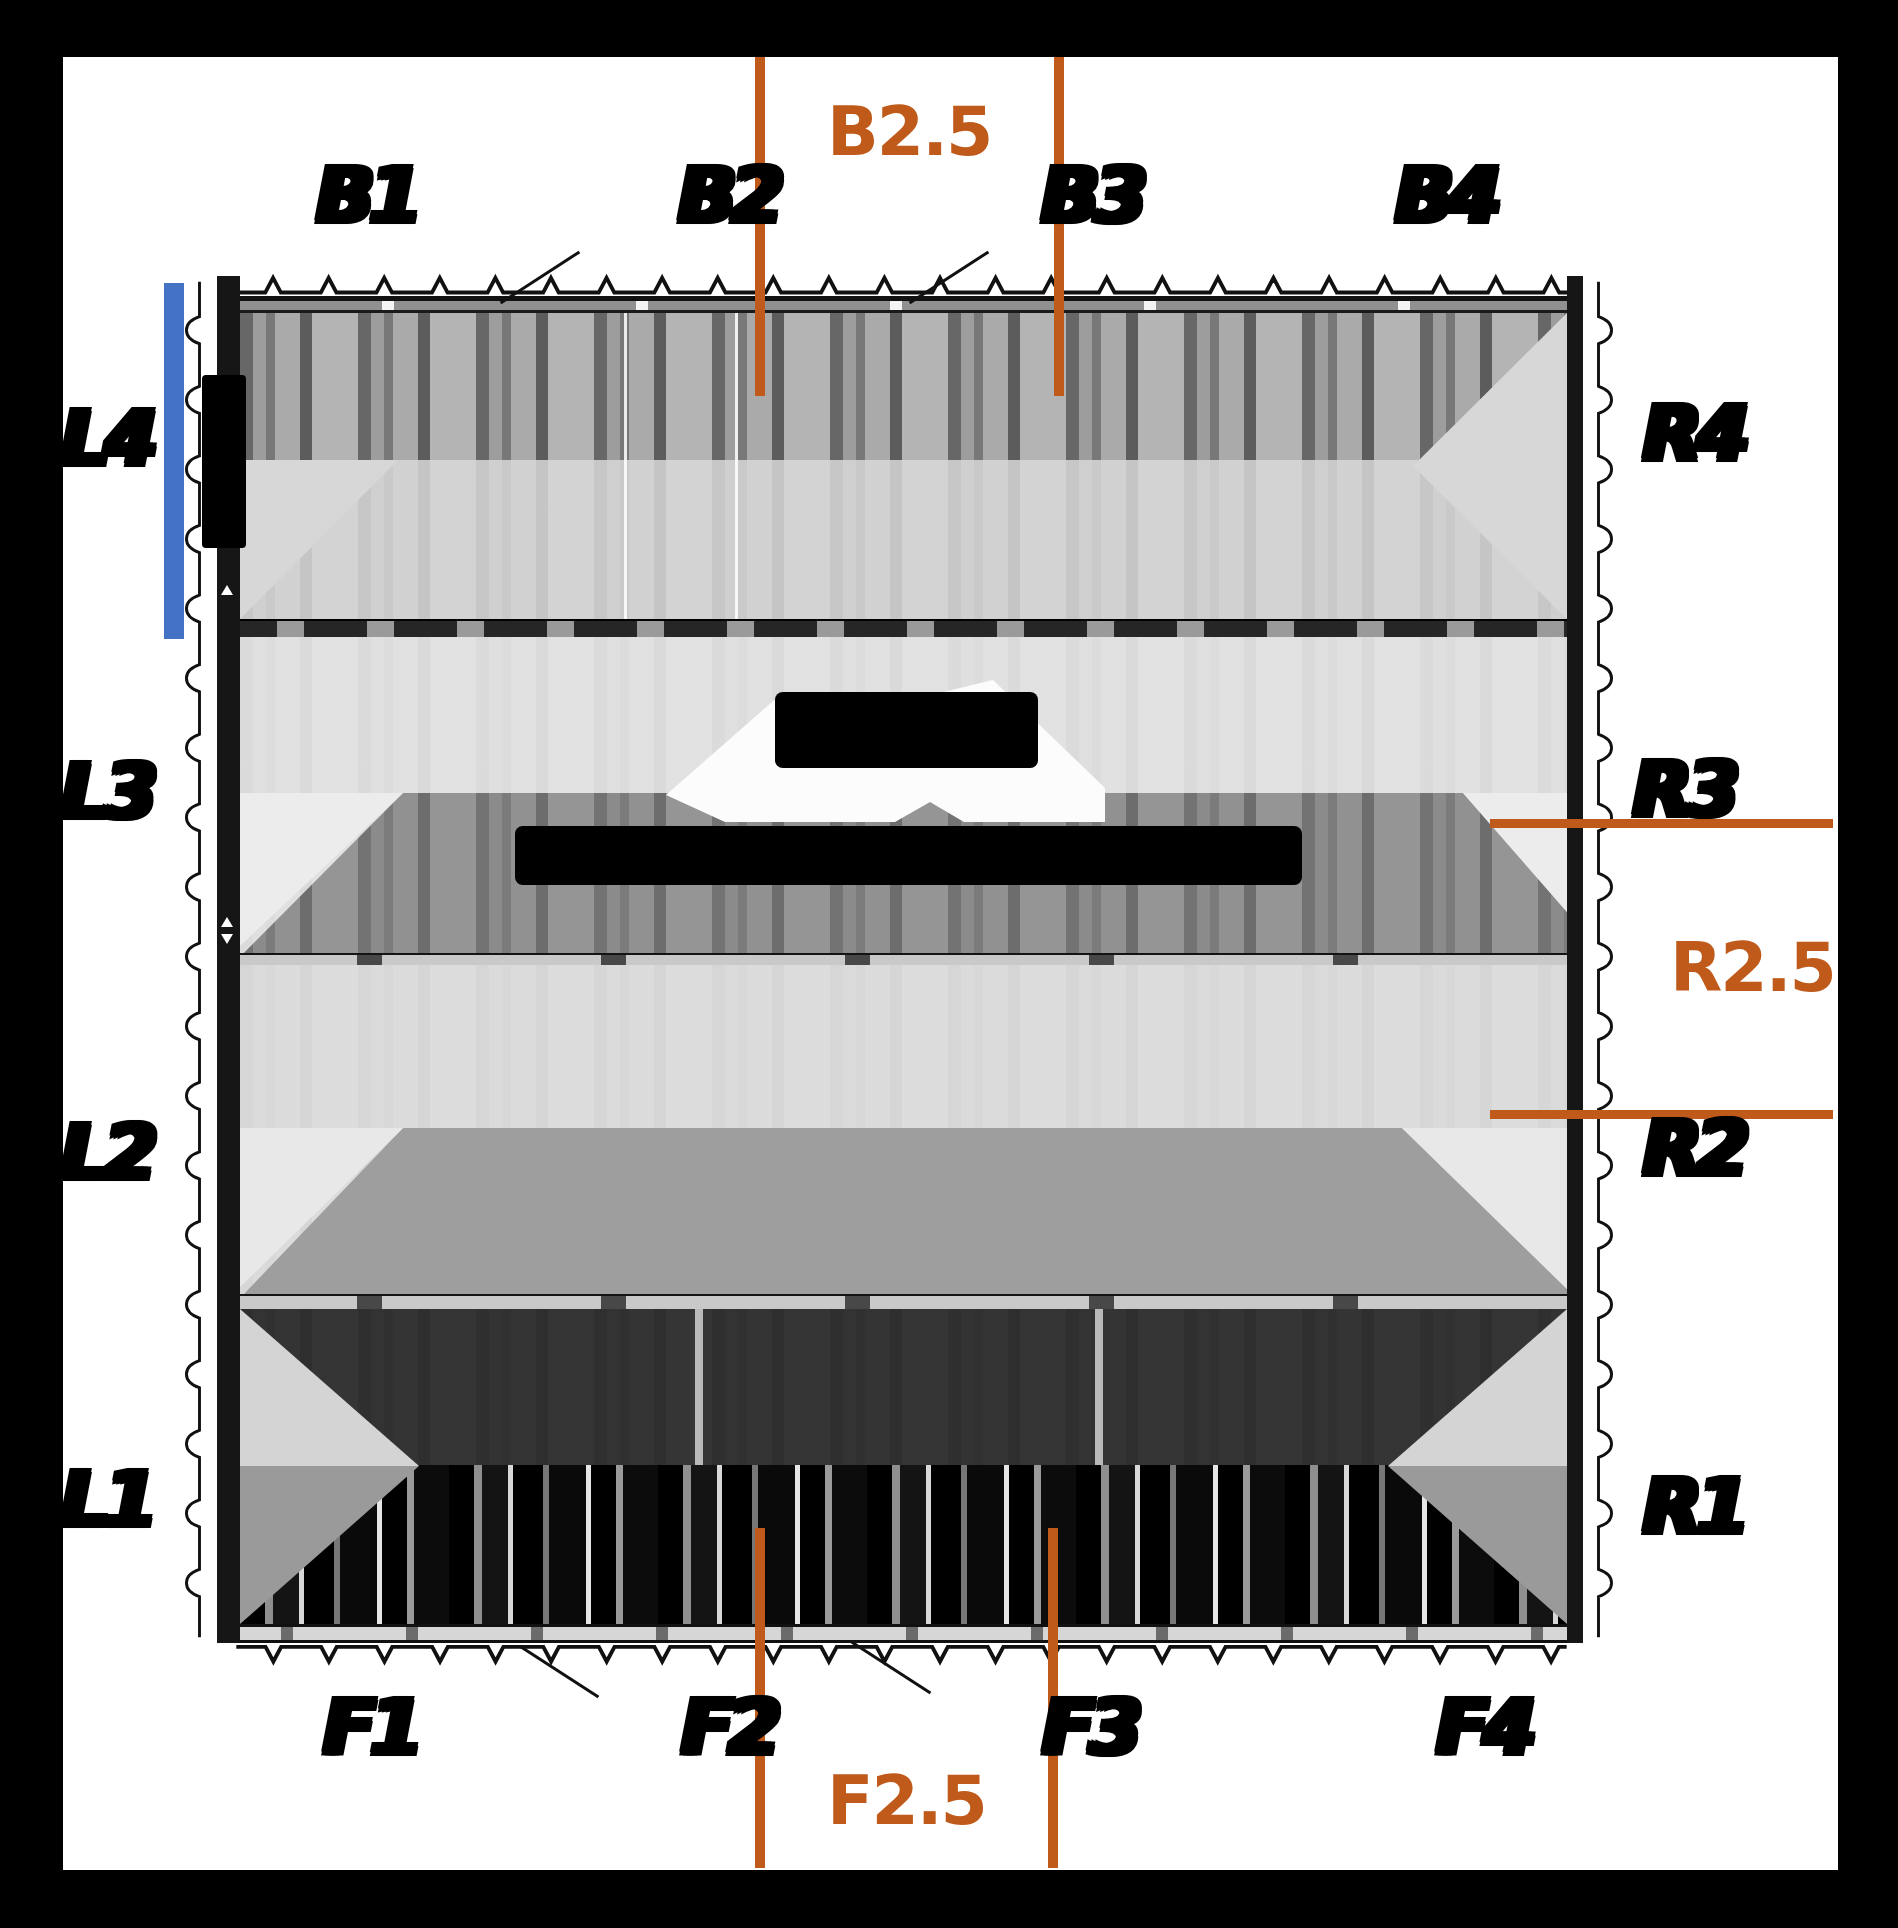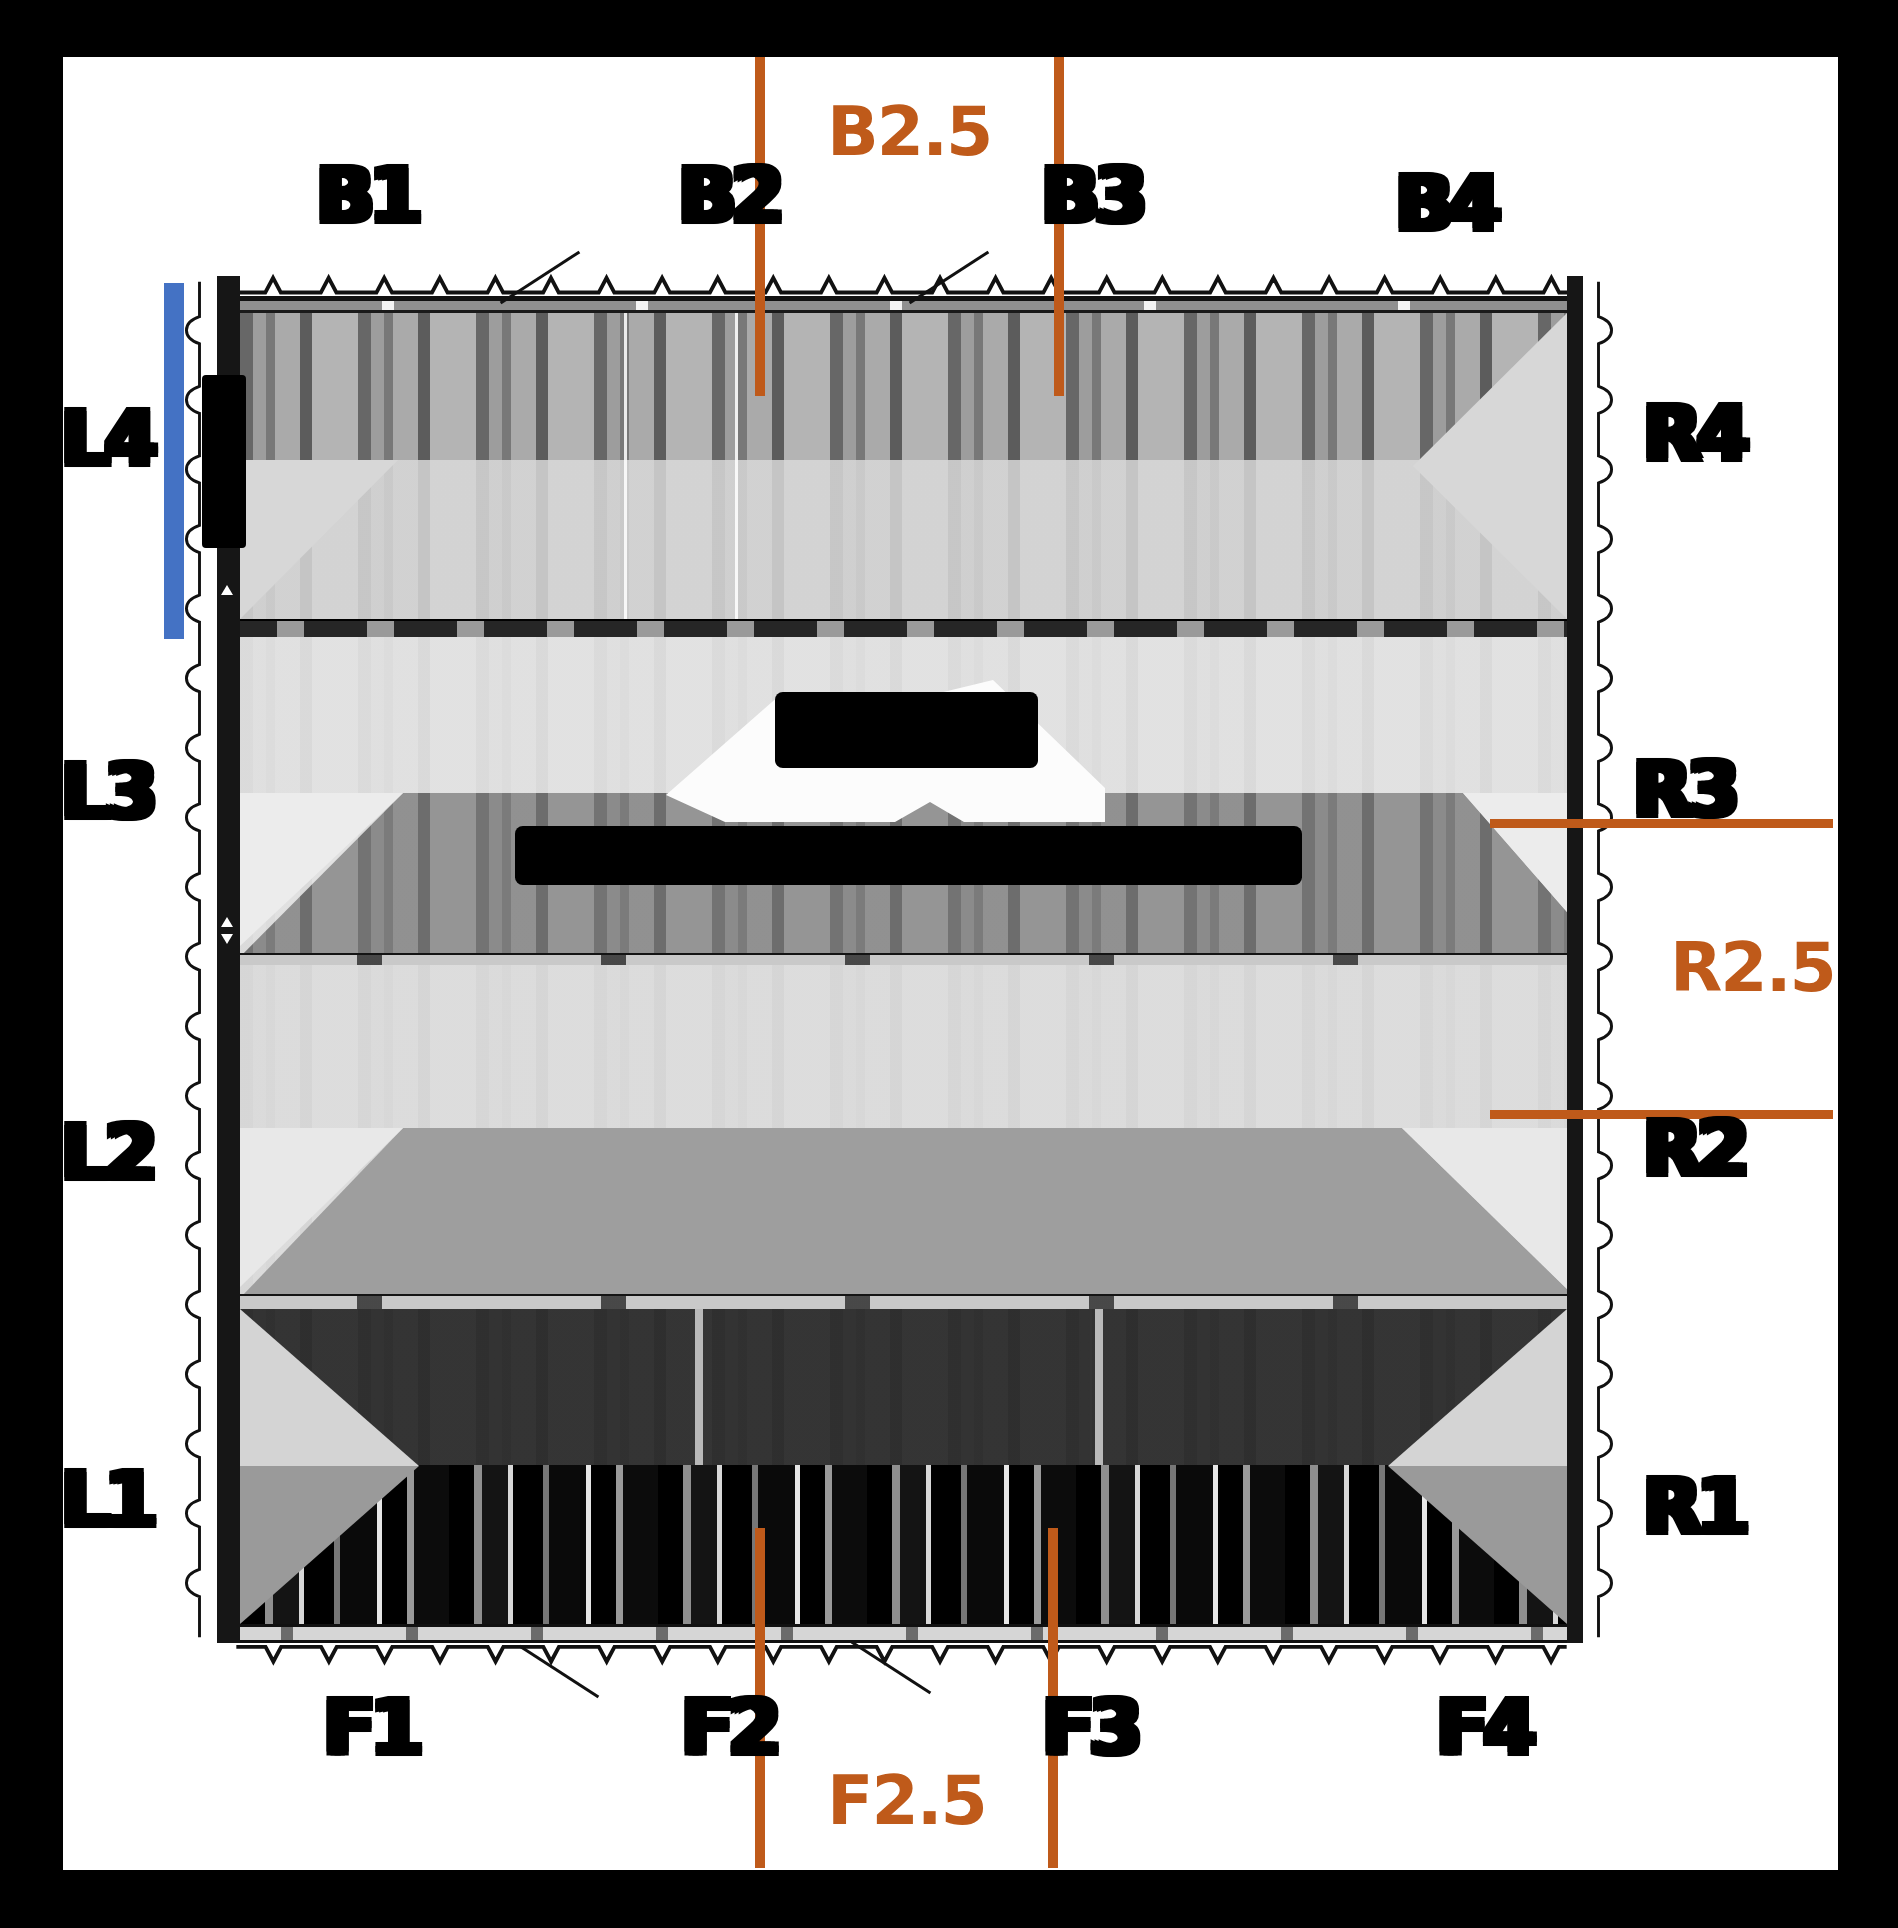--- a/index.html
+++ b/index.html
@@ -5,21 +5,21 @@
   html,body{margin:0;padding:0;background:#000;}
   #stage{position:relative;width:1899px;height:1928px;background:#000;overflow:hidden;
          font-family:"DejaVu Sans","Liberation Sans",sans-serif;}
   .abs{position:absolute;}
   #page{left:63px;top:57px;width:1775px;height:1813px;background:#fff;}
 
   
   .glabel{position:absolute;transform:translate(-50%,-50%);color:#000;font-size:76px;
           font-weight:900;letter-spacing:-4.9px;white-space:nowrap;line-height:1;
           text-shadow:2px 0 #000,-2px 0 #000,0 2px #000,0 -2px #000,
-                      3.9px 2px #000,-3.9px 2px #000,3.9px -2px #000,-3.9px -2px #000,0 0 2.9px #000;}
+                      3.9px 2px #000,-3.9px 2px #000,3.9px -2px #000,-3.9px -2px #000,0 0 2.9px #000;font-style:italic;}
   .marker{position:absolute;color:#bf5a1a;font-size:68px;font-weight:900;letter-spacing:-2px;
           line-height:1;white-space:nowrap;}
   .oline{position:absolute;background:#bf5a1a;}
 
   
   .border-v{position:absolute;background:#161616;}
 
   
   .stripesA{background:#c2c2c2 repeating-linear-gradient(90deg,#676767 0 12.7px,#9d9d9d 12.7px 26px,
             #787878 26px 35px,#aaaaaa 35px 60px,#5c5c5c 60px 72px,#b4b4b4 72px 118px);}
@@ -123,21 +123,21 @@
   <div class="oline" style="left:1048px;top:1528px;width:9.8px;height:340px"></div>
   <div class="oline" style="left:1490px;top:819px;width:343px;height:8.8px"></div>
   <div class="oline" style="left:1490px;top:1110px;width:343px;height:8.8px"></div>
   <div class="marker" style="left:827px;top:98px">B2.5</div>
   <div class="marker" style="left:1670px;top:934px">R2.5</div>
   <div class="marker" style="left:827px;top:1767px">F2.5</div>
 
   <div class="glabel" style="left:367px;top:196px">B1</div>
   <div class="glabel" style="left:729px;top:196px">B2</div>
   <div class="glabel" style="left:1092px;top:196px">B3</div>
-  <div class="glabel" style="left:1446px;top:204px">B4</div>
+  <div class="glabel" style="left:1446px;top:196px">B4</div>
 
   <div class="glabel" style="left:371px;top:1728px">F1</div>
   <div class="glabel" style="left:729px;top:1728px">F2</div>
   <div class="glabel" style="left:1090px;top:1728px">F3</div>
   <div class="glabel" style="left:1484px;top:1728px">F4</div>
 
   <div class="glabel" style="left:107px;top:439px">L4</div>
   <div class="glabel" style="left:107px;top:792px">L3</div>
   <div class="glabel" style="left:107px;top:1153px">L2</div>
   <div class="glabel" style="left:107px;top:1500px">L1</div>

